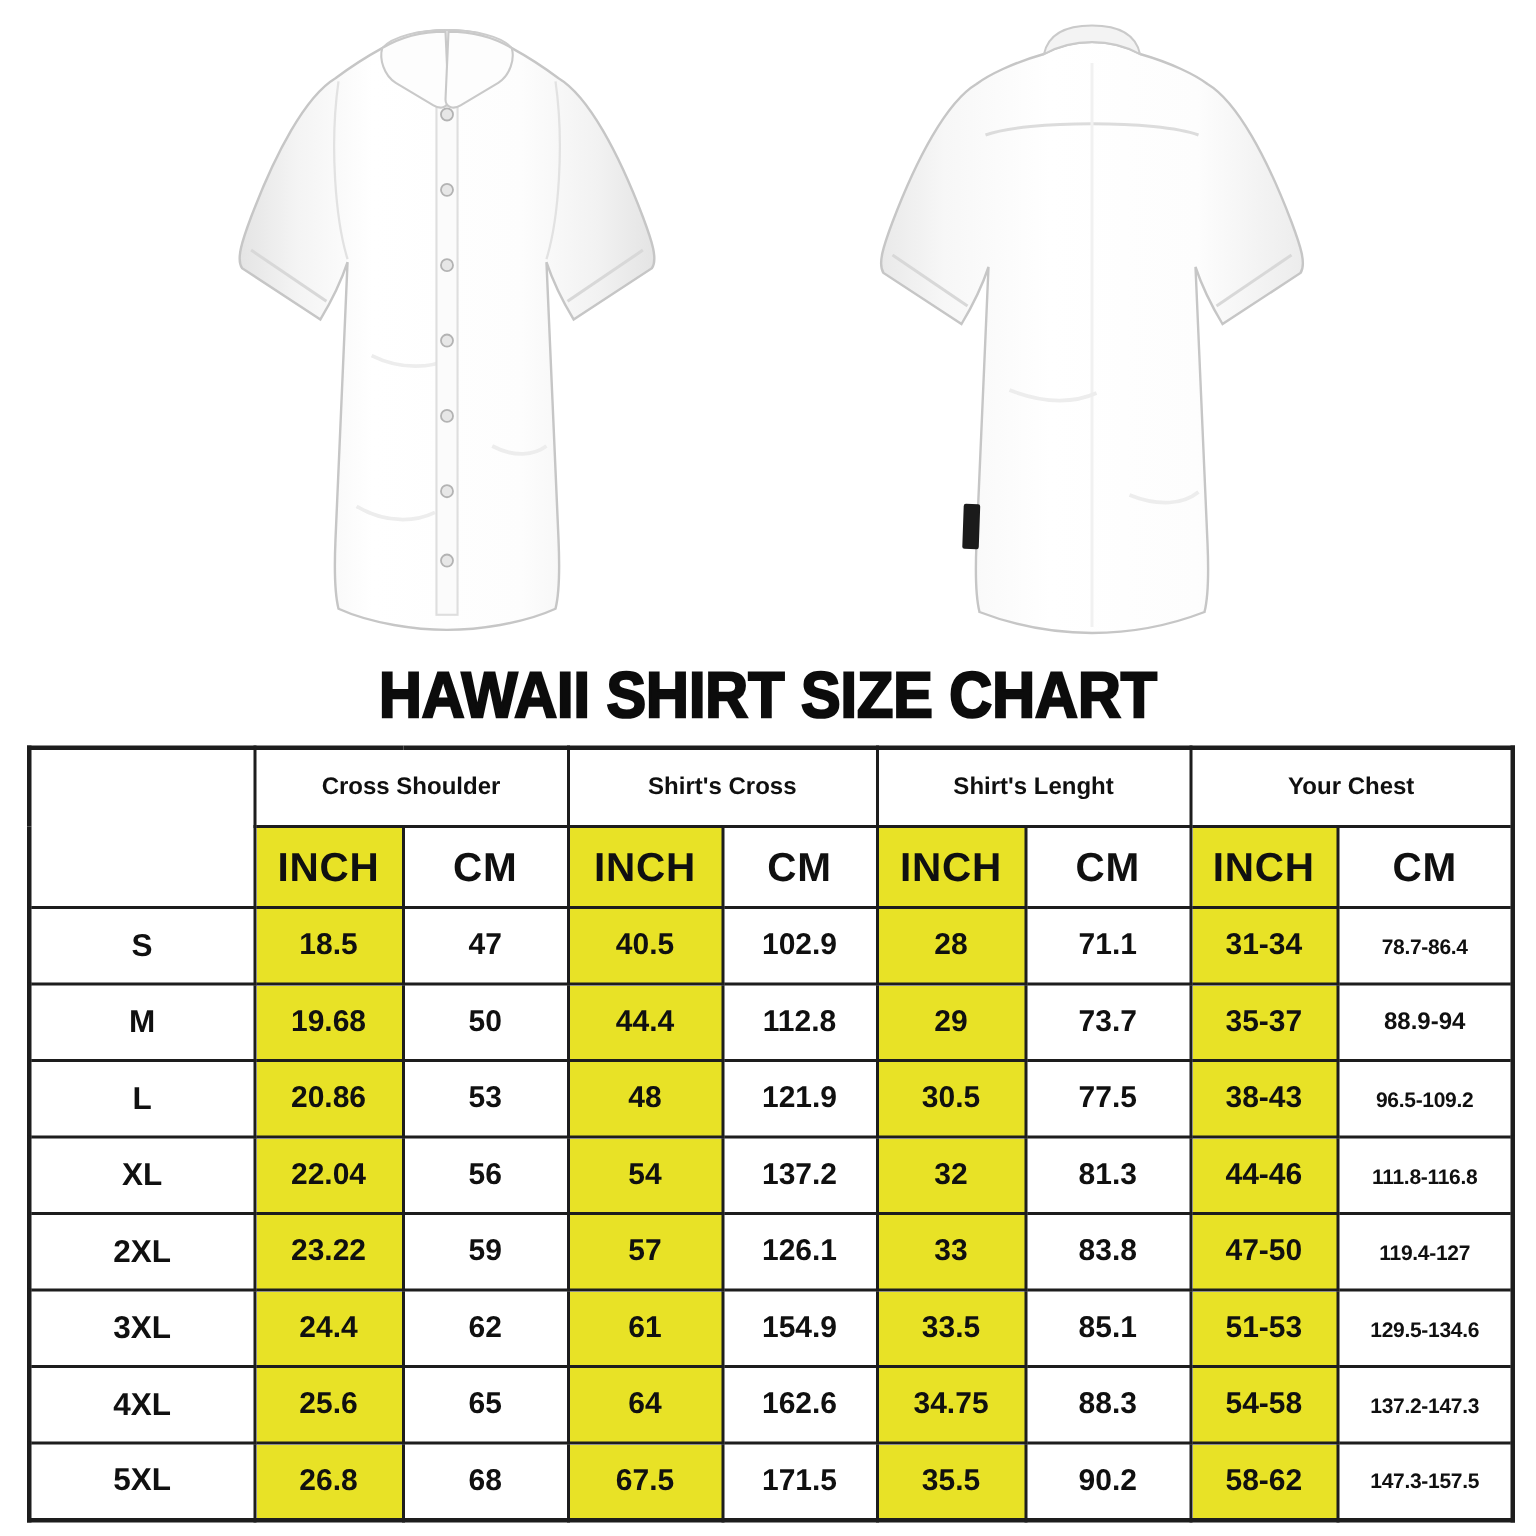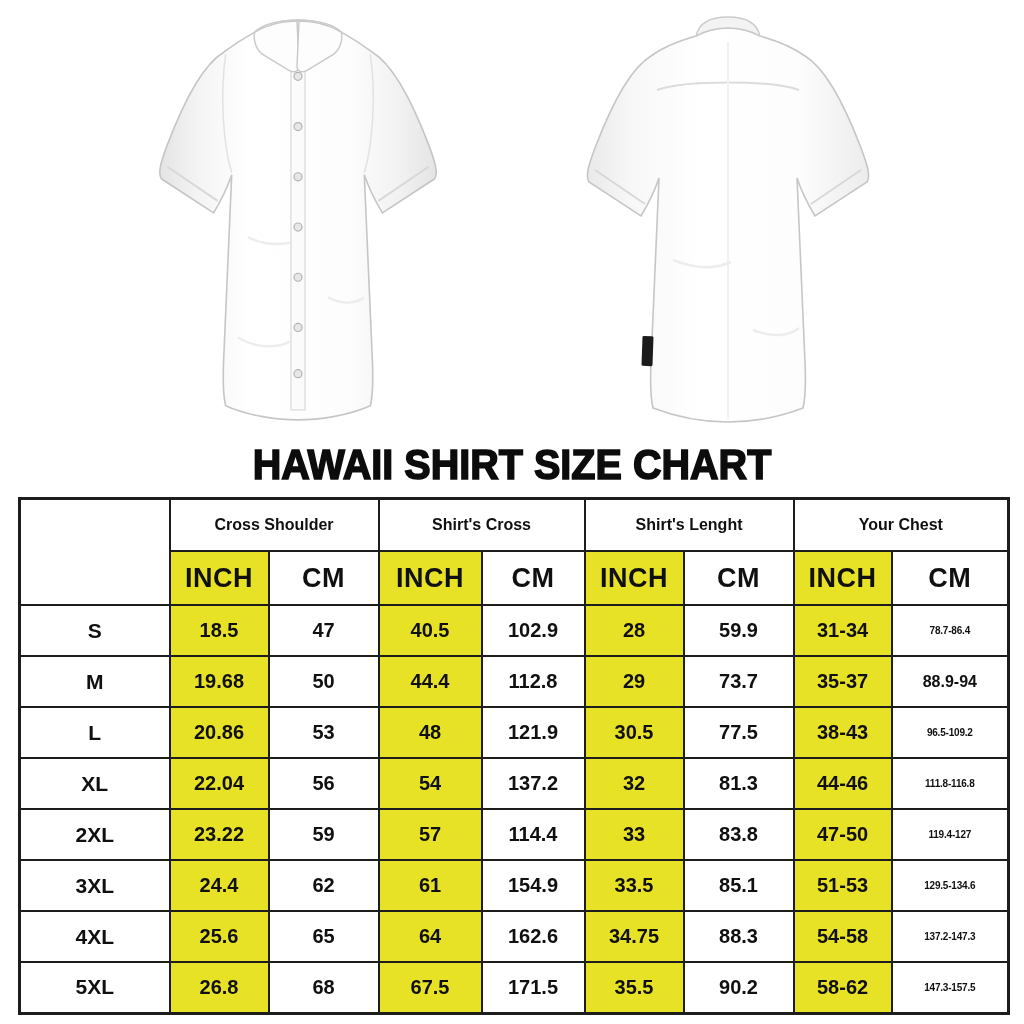--- a/index.html
+++ b/index.html
@@ -47,21 +47,21 @@
     padding:0;
     overflow:hidden;
   }
   .size-chart thead tr.groups th{height:50px;font-size:16px;font-weight:bold;background:#fff;}
   .size-chart thead tr.units th{height:52px;font-size:27px;font-weight:bold;letter-spacing:0.5px;}
   .size-chart th.corner{background:#fff;}
   .size-chart .inch{background:var(--yellow);}
   .size-chart tbody tr{height:51px;}
   .size-chart tbody th{font-size:21px;font-weight:bold;background:#fff;}
   .size-chart tbody td{font-size:20px;font-weight:bold;}
-  .size-chart tbody td.small{font-size:10px;letter-spacing:-0.2px;}
+  .size-chart tbody td.small{font-size:14px;letter-spacing:-0.2px;}
   .size-chart tbody td.small-md{font-size:16px;}
 </style>
 </head>
 <body>
 
 <div class="page">
 
   <div class="photos">
 
     <svg class="shirt-front" viewBox="0 0 340 432" xmlns="http://www.w3.org/2000/svg">
@@ -178,21 +178,21 @@
       </tr>
     </thead>
     <tbody>
         <tr>
           <th>S</th>
           <td class="inch">18.5</td>
           <td class="cm">47</td>
           <td class="inch">40.5</td>
           <td class="cm">102.9</td>
           <td class="inch">28</td>
-          <td class="cm">59.9</td>
+          <td class="cm">71.1</td>
           <td class="inch">31-34</td>
           <td class="cm small">78.7-86.4</td>
         </tr>
         <tr>
           <th>M</th>
           <td class="inch">19.68</td>
           <td class="cm">50</td>
           <td class="inch">44.4</td>
           <td class="cm">112.8</td>
           <td class="inch">29</td>
@@ -220,21 +220,21 @@
           <td class="inch">32</td>
           <td class="cm">81.3</td>
           <td class="inch">44-46</td>
           <td class="cm small">111.8-116.8</td>
         </tr>
         <tr>
           <th>2XL</th>
           <td class="inch">23.22</td>
           <td class="cm">59</td>
           <td class="inch">57</td>
-          <td class="cm">114.4</td>
+          <td class="cm">126.1</td>
           <td class="inch">33</td>
           <td class="cm">83.8</td>
           <td class="inch">47-50</td>
           <td class="cm small">119.4-127</td>
         </tr>
         <tr>
           <th>3XL</th>
           <td class="inch">24.4</td>
           <td class="cm">62</td>
           <td class="inch">61</td>

